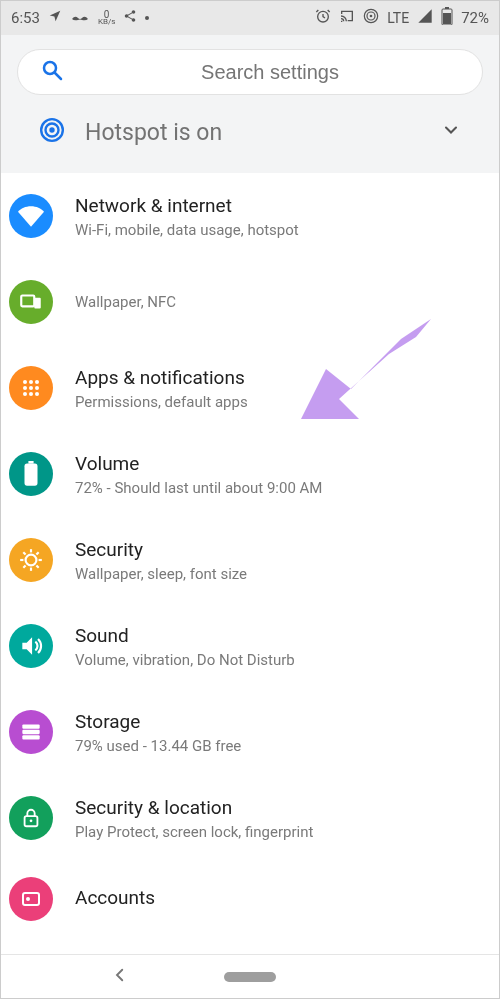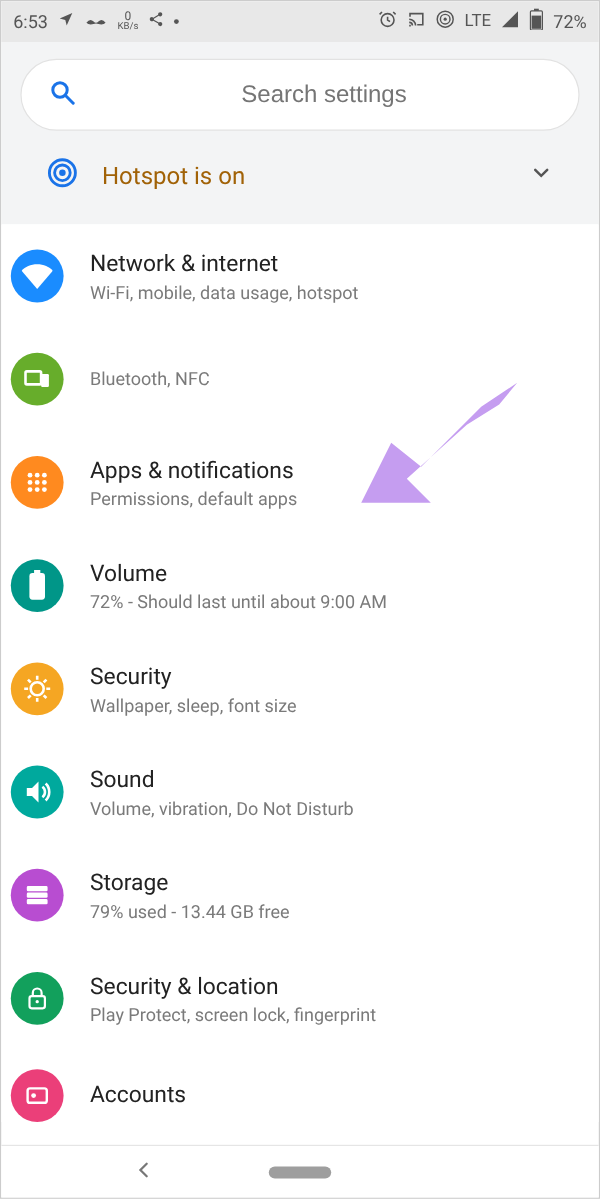--- a/index.html
+++ b/index.html
@@ -25,41 +25,41 @@
   .statusbar .kbs { display:flex; flex-direction:column; align-items:center; line-height:0.8; font-size:10px; }
   .statusbar .dot { width:4px; height:4px; border-radius:50%; background:#555; }
   .header-area {
     background: #f3f4f5;
     padding: 14px 16px 8px 16px;
   }
   .searchbar {
     background: #fff;
     border: 1px solid #e2e2e2;
     border-radius: 32px;
-    height: 60px;
+    height: 46px;
     display: flex;
     align-items: center;
     padding: 0 22px;
     gap: 16px;
   }
   .searchbar input {
     flex: 1;
     border: none;
     outline: none;
     font-size: 20px;
     color: #777;
     text-align: center;
     background: transparent;
   }
   .hotspot-row {
     display:flex; align-items:center;
     padding: 22px 22px 18px 22px;
     gap: 20px;
   }
-  .hotspot-row .label { font-size: 20px; color: #a16207; flex:1; }
+  .hotspot-row .label { font-size: 23px; color: #737373; flex:1; }
   .list { background:#fff; }
   .item {
     display:flex;
     align-items:center;
     padding: 16px 8px;
     gap: 22px;
     min-height: 86px;
   }
   .item .icon-wrap {
     width: 44px; height:44px; border-radius:50%;
@@ -196,21 +196,21 @@
   </div>
 
   <div class="item">
     <div class="icon-wrap c-green1">
       <svg width="26" height="26" viewBox="0 0 24 24">
           <rect x="3" y="6" width="12" height="10" rx="1" fill="none" stroke="#fff" stroke-width="2"></rect>
           <rect x="15" y="8" width="6" height="10" rx="1" fill="#fff"></rect>
         </svg>
     </div>
     <div class="txt">
-      <div class="sub">Bluetooth, NFC</div>
+      <div class="sub">Wallpaper, NFC</div>
     </div>
   </div>
 
   <div class="item">
     <div class="icon-wrap c-orange">
       <svg width="24" height="24" viewBox="0 0 24 24">
         <circle cx="6" cy="6" r="2" fill="#fff"></circle>
           <circle cx="12" cy="6" r="2" fill="#fff"></circle>
           <circle cx="18" cy="6" r="2" fill="#fff"></circle>
         <circle cx="6" cy="12" r="2" fill="#fff"></circle>

